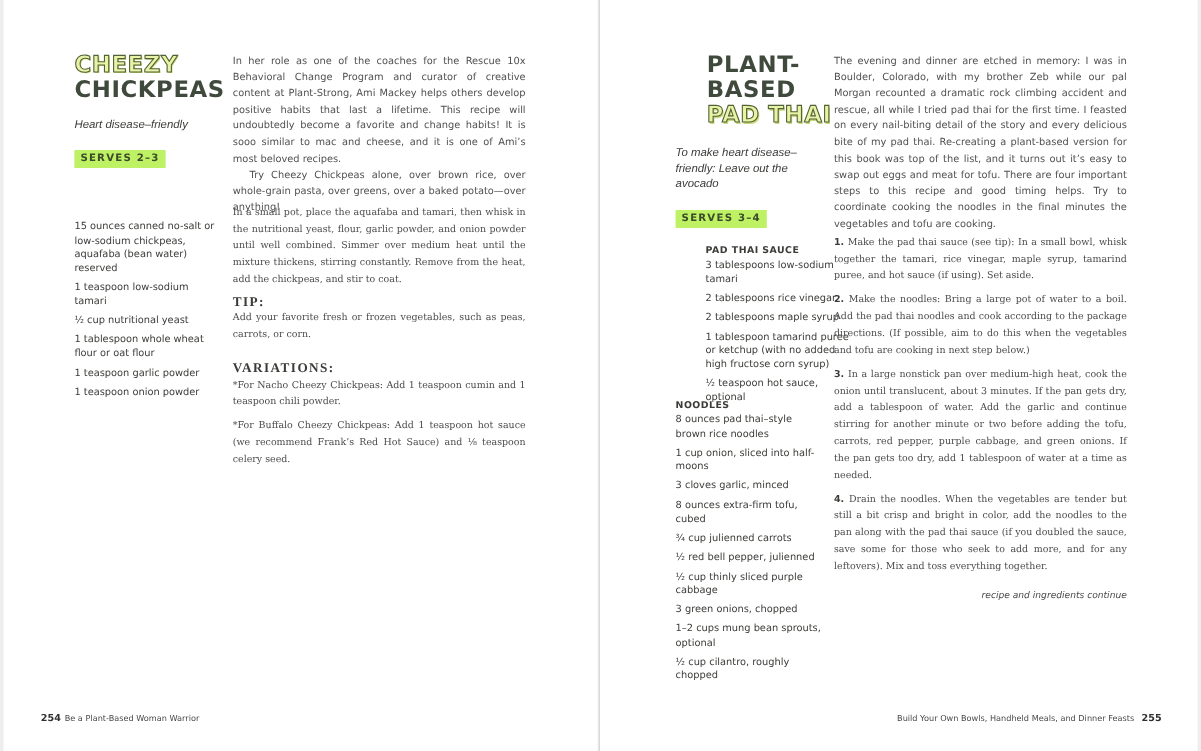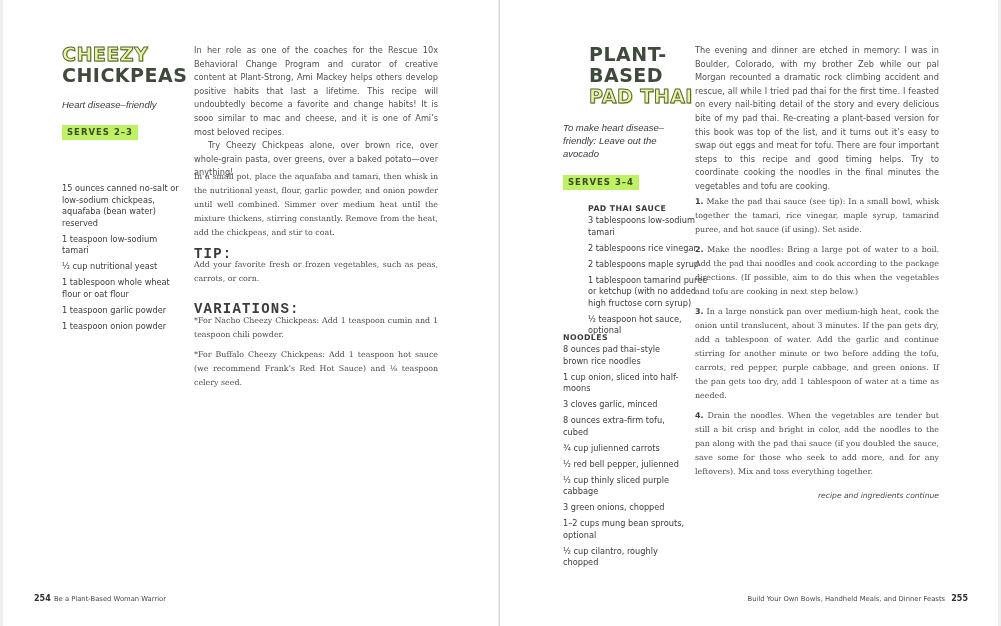--- a/index.html
+++ b/index.html
@@ -26,21 +26,21 @@
       font-size: 8.5px; font-weight: bold; letter-spacing: 1px; padding: 2px 5px; line-height: 11px; }
 
     .ing-list { list-style: none; font-family: "DejaVu Sans", sans-serif; font-size: 8.2px; line-height: 11.5px; color: #3b3b38; }
     .ing-list li { margin-bottom: 4.5px; }
     .ing-head { font-family: "DejaVu Sans", sans-serif; font-size: 7.8px; font-weight: bold; letter-spacing: 0.4px; color: #3b3b38; margin-bottom: 2px; }
 
     .intro { font-family: "DejaVu Sans", sans-serif; font-size: 8.2px; line-height: 13.6px; color: #505050; text-align: justify; }
     .intro p + p { text-indent: 14px; }
 
     .body-serif { font-family: "DejaVu Serif", serif; font-size: 7.9px; line-height: 14px; color: #4c4c4c; text-align: justify; }
-    .section-label { font-family: Liberation Mono, monospace; font-size: 14px; font-weight: bold; letter-spacing: 1.2px; color: #3b3b38; }
+    .section-label { font-family: Liberation Serif, serif; font-size: 11px; font-weight: bold; letter-spacing: 1.2px; color: #3b3b38; }
     .step-num { font-family: "DejaVu Sans", sans-serif; font-weight: bold; color: #3b3b38; }
 
     .continue { font-family: "DejaVu Sans", sans-serif; font-style: italic; font-size: 7.6px; color: #4a4a4a; text-align: right; }
 
     .footer { position: absolute; top: 594px; font-family: "DejaVu Sans", sans-serif; font-size: 6.8px; color: #4a4a4a; white-space: nowrap; }
     .footer .num { font-weight: bold; font-size: 8px; color: #2f2f2f; }
   </style>
 </head>
 <body>
 

